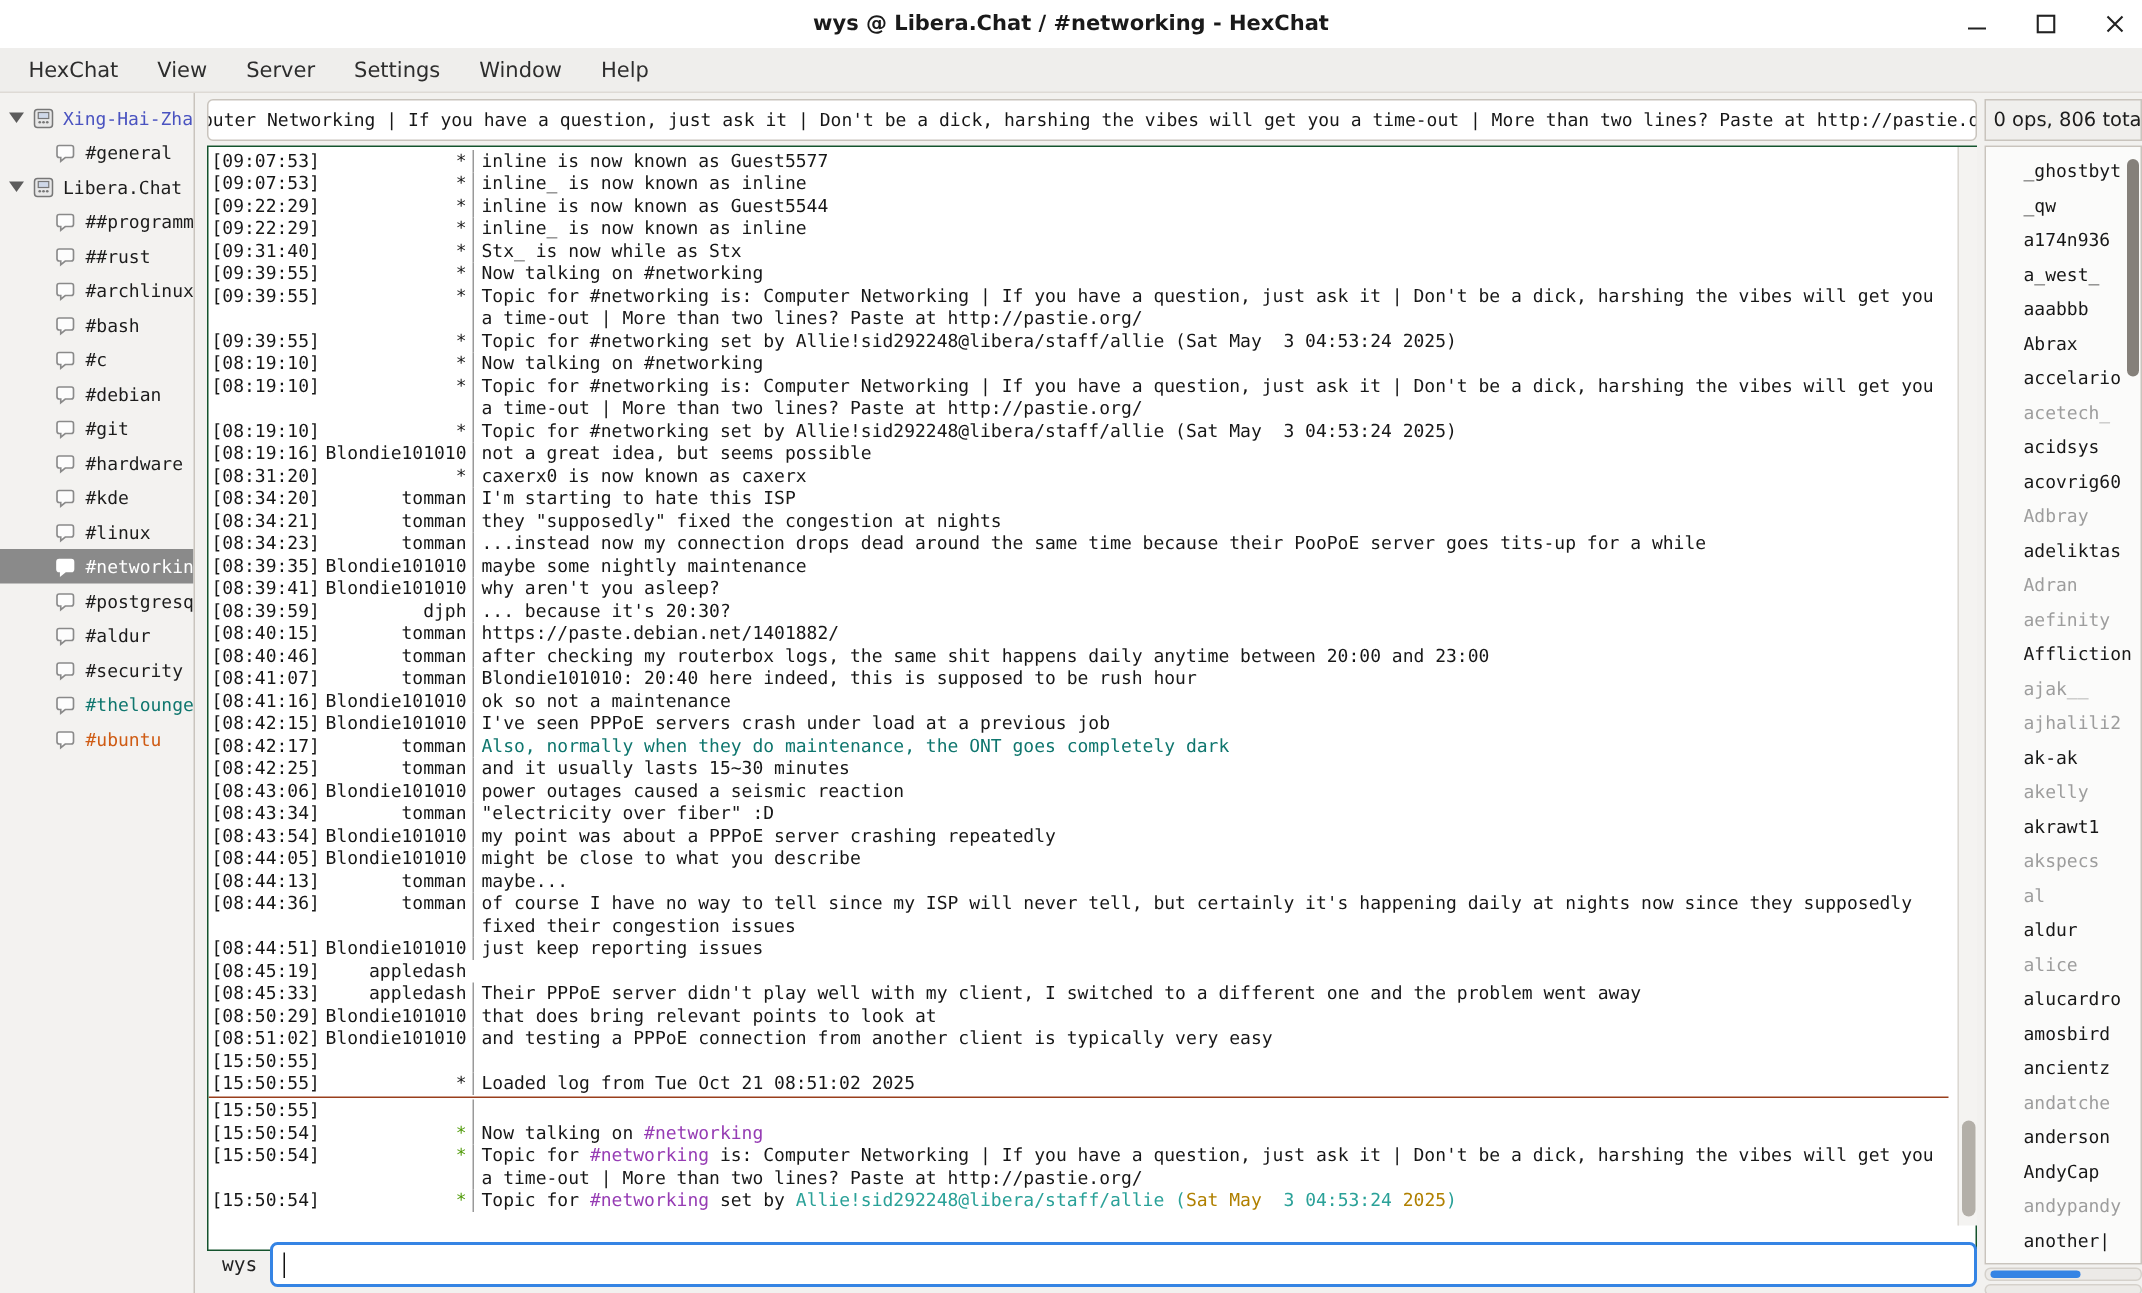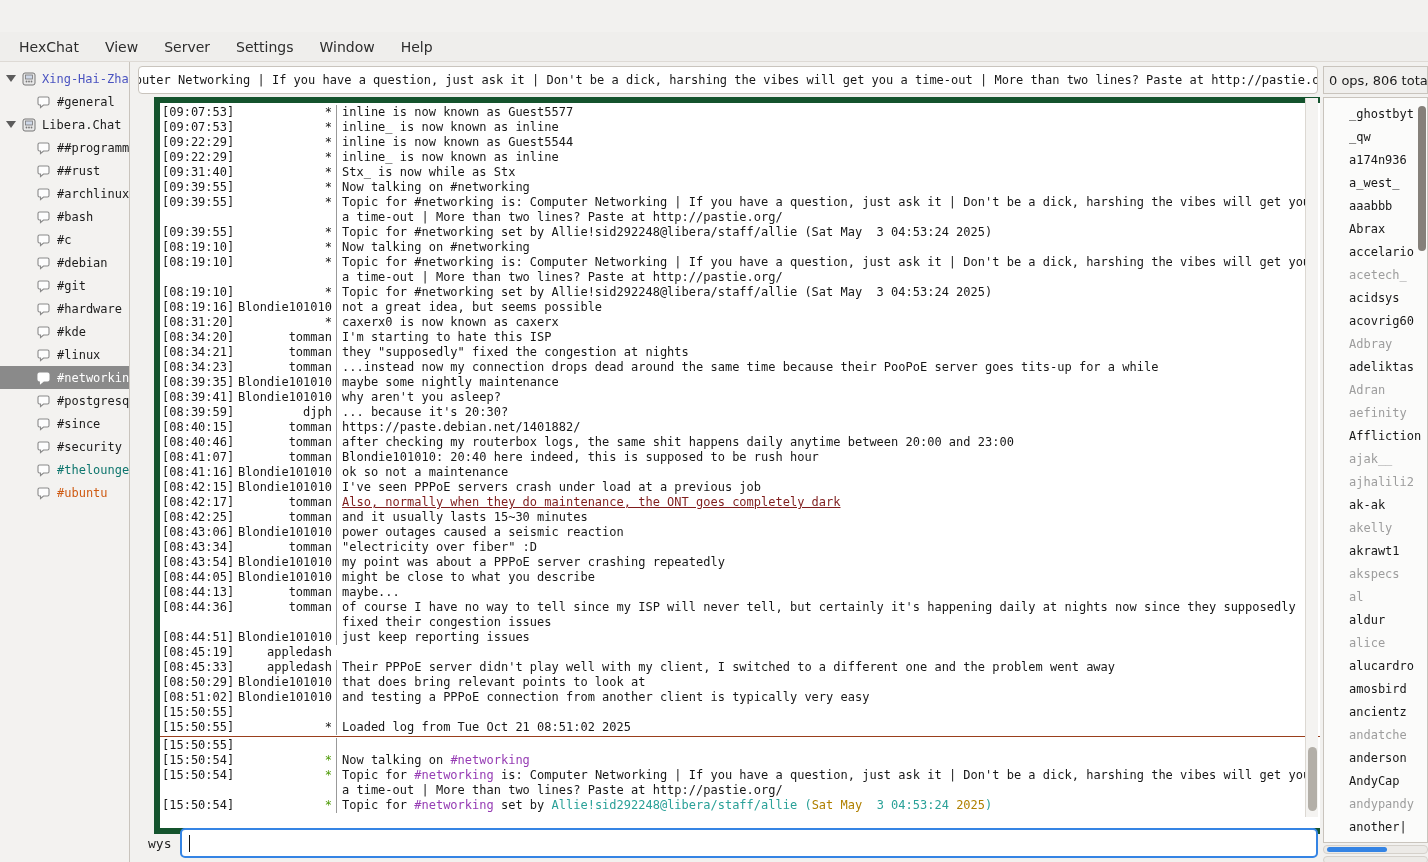--- a/index.html
+++ b/index.html
@@ -34,22 +34,22 @@
   .indent-chan { margin-left:36px; }
 
   
   .main { position:absolute; left:138px; top:62px; width:1180px; height:800px; }
   .topic-row { position:absolute; left:0; top:4px; width:1180px; height:28px; }
   .topic-entry { width:100%; height:28px; background:#ffffff; border:1px solid #c9c4bd; border-radius:4px;
                  overflow:hidden; display:flex; align-items:center;
                  font-family:"DejaVu Sans Mono", "Liberation Mono", monospace; font-size:12px; color:#171717; }
   .topic-entry span { white-space:pre; margin-left:-26px; }
 
-  .chat-frame { position:absolute; left:16px; top:35px; width:1180px; height:737px;
-                background:#ffffff; border:6px solid #14532d; overflow:hidden; }
+  .chat-frame { position:absolute; left:0; top:35px; width:1180px; height:737px;
+                background:#ffffff; border:1px solid #14532d; overflow:hidden; }
   .chat-lines { position:absolute; left:0; top:2px; width:1160px;
                 font-family:"DejaVu Sans Mono", "Liberation Mono", monospace;
                 font-size:12px; line-height:15px; color:#171717; }
   .cl { display:flex; min-height:15px; }
   .meta { flex:none; width:176px; display:flex; justify-content:space-between; padding-left:2px; }
   .ts { white-space:pre; }
   .nick { white-space:pre; text-align:right; padding-right:4px; }
   .msg { flex:1; border-left:1px solid #999; padding-left:5px; white-space:pre-wrap;
          word-break:break-word; min-height:15px; }
   .marker { height:0; border-top:1px solid #993f1c; margin:1px 0; }
@@ -84,20 +84,40 @@
               border:1px solid #d5d1cb; border-radius:4px; }
   .uhthumb { position:absolute; left:3px; top:1px; width:60px; height:5px; border-radius:3px; background:#3584e4; }
   .uhscroll2 { position:absolute; left:3px; top:794px; width:105px; height:8px; background:#eceae7;
                border:1px solid #d5d1cb; border-radius:4px; }
 </style>
 </head>
 <body>
 
 <div class="window">
 
+  <div class="titlebar">
+    <div class="title">wys @ Libera.Chat / #networking - HexChat</div>
+    <div class="winctl">
+      <div class="wbtn">
+        <svg width="14" height="14" viewBox="0 0 14 14">
+            <line x1="1" y1="10" x2="13" y2="10" stroke="#222" stroke-width="1.4"></line>
+          </svg>
+      </div>
+      <div class="wbtn">
+        <svg width="14" height="14" viewBox="0 0 14 14">
+            <rect x="1.5" y="1.5" width="11" height="11" fill="none" stroke="#222" stroke-width="1.4"></rect>
+          </svg>
+      </div>
+      <div class="wbtn">
+        <svg width="14" height="14" viewBox="0 0 14 14">
+            <path d="M2 2 L12 12 M12 2 L2 12" stroke="#222" stroke-width="1.4"></path>
+          </svg>
+      </div>
+    </div>
+  </div>
 
   <div class="menubar" id="menubar">
       <div class="menu-item">HexChat</div>
       <div class="menu-item">View</div>
       <div class="menu-item">Server</div>
       <div class="menu-item">Settings</div>
       <div class="menu-item">Window</div>
       <div class="menu-item">Help</div>
     </div>
 
@@ -213,21 +233,21 @@
         <svg class="icon16 bubble" viewBox="0 0 16 16">
           <path d="M3.5 3 h8 a1.5 1.5 0 0 1 1.5 1.5 v5 a1.5 1.5 0 0 1 -1.5 1.5 h-4 l-3 2.5 v-2.5 h-1 a1.5 1.5 0 0 1 -1.5 -1.5 v-5 a1.5 1.5 0 0 1 1.5 -1.5 z" fill="#fdfdfd" stroke="#8a8a8a" stroke-width="1.1"></path>
         </svg>
         <span style="color:#1c1c1c">#postgresql</span>
       </div>
       <div class="trow">
         <span class="indent-chan"></span>
         <svg class="icon16 bubble" viewBox="0 0 16 16">
           <path d="M3.5 3 h8 a1.5 1.5 0 0 1 1.5 1.5 v5 a1.5 1.5 0 0 1 -1.5 1.5 h-4 l-3 2.5 v-2.5 h-1 a1.5 1.5 0 0 1 -1.5 -1.5 v-5 a1.5 1.5 0 0 1 1.5 -1.5 z" fill="#fdfdfd" stroke="#8a8a8a" stroke-width="1.1"></path>
         </svg>
-        <span style="color:#1c1c1c">#since</span>
+        <span style="color:#1c1c1c">#aldur</span>
       </div>
       <div class="trow">
         <span class="indent-chan"></span>
         <svg class="icon16 bubble" viewBox="0 0 16 16">
           <path d="M3.5 3 h8 a1.5 1.5 0 0 1 1.5 1.5 v5 a1.5 1.5 0 0 1 -1.5 1.5 h-4 l-3 2.5 v-2.5 h-1 a1.5 1.5 0 0 1 -1.5 -1.5 v-5 a1.5 1.5 0 0 1 1.5 -1.5 z" fill="#fdfdfd" stroke="#8a8a8a" stroke-width="1.1"></path>
         </svg>
         <span style="color:#1c1c1c">#security</span>
       </div>
       <div class="trow">
         <span class="indent-chan"></span>
@@ -420,21 +440,21 @@
               <span class="ts">[08:42:15]</span>
               <span class="nick" style="color: rgb(23, 23, 23);">Blondie101010</span>
             </div>
             <div class="msg"><span style="color: rgb(23, 23, 23);">I've seen PPPoE servers crash under load at a previous job</span></div>
           </div>
           <div class="cl">
             <div class="meta">
               <span class="ts">[08:42:17]</span>
               <span class="nick" style="color: rgb(23, 23, 23);">tomman</span>
             </div>
-            <div class="msg"><span style="color: #7f1d1d; text-decoration: underline;">Also, normally when they do maintenance, the ONT goes completely dark</span></div>
+            <div class="msg"><span style="color: #0f766e;">Also, normally when they do maintenance, the ONT goes completely dark</span></div>
           </div>
           <div class="cl">
             <div class="meta">
               <span class="ts">[08:42:25]</span>
               <span class="nick" style="color: rgb(23, 23, 23);">tomman</span>
             </div>
             <div class="msg"><span style="color: rgb(23, 23, 23);">and it usually lasts 15~30 minutes</span></div>
           </div>
           <div class="cl">
             <div class="meta">

